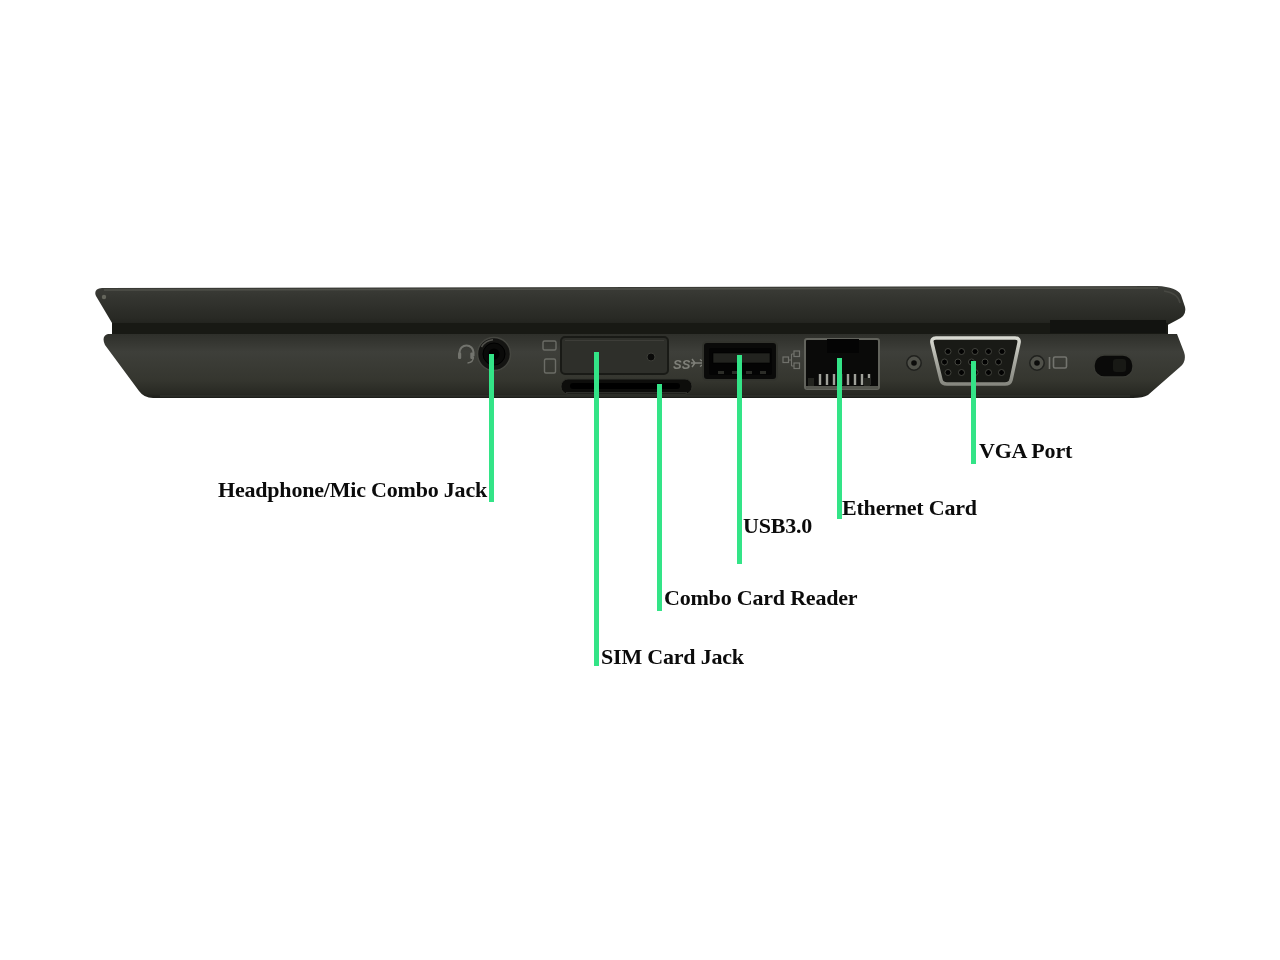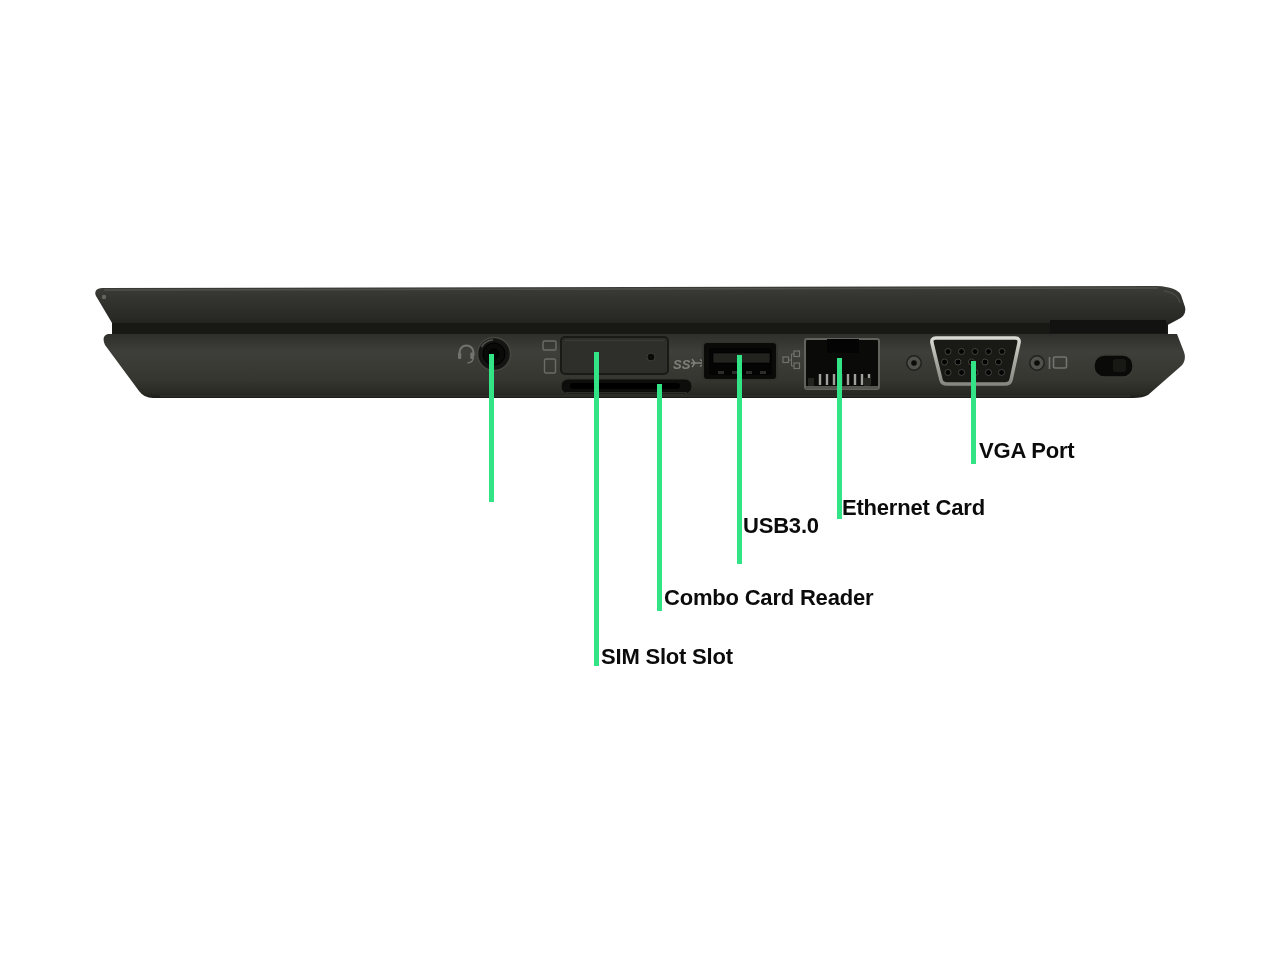--- a/index.html
+++ b/index.html
@@ -17,20 +17,21 @@
     background:var(--callout-line-color,#33E487);
   }
   .callout-label{
     position:absolute;
     color:var(--label-color,#0B0B0B);
     font-size:22px;
     font-weight:700;
     line-height:24px;
     white-space:nowrap;
     letter-spacing:-0.2px;
+    font-family:Liberation Serif, serif;
   }
 </style>
 </head>
 <body style="background: rgb(255, 255, 255);">
 
 <div class="canvas">
 
   <svg class="photo-layer" width="1280" height="960" viewBox="0 0 1280 960">
     <defs>
       <linearGradient id="lidGrad" x1="0" y1="0" x2="0" y2="1">
@@ -174,19 +175,20 @@
     </g>
   </svg>
 
   <div class="callout-line" style="left:489px;top:354px;height:148px"></div>
   <div class="callout-line" style="left:594px;top:352px;height:314px"></div>
   <div class="callout-line" style="left:657px;top:384px;height:227px"></div>
   <div class="callout-line" style="left:737px;top:355px;height:209px"></div>
   <div class="callout-line" style="left:837px;top:358px;height:161px"></div>
   <div class="callout-line" style="left:971px;top:361px;height:103px"></div>
 
-  <div class="callout-label" style="left:601px;top:645px">SIM Slot Slot</div>
+  <div class="callout-label" style="right:793px;top:478px">Headphone/Mic Combo Jack</div>
+  <div class="callout-label" style="left:601px;top:645px">SIM Card Jack</div>
   <div class="callout-label" style="left:664px;top:586px">Combo Card Reader</div>
   <div class="callout-label" style="left:743px;top:514px">USB3.0</div>
   <div class="callout-label" style="left:842px;top:496px">Ethernet Card</div>
   <div class="callout-label" style="left:979px;top:439px">VGA Port</div>
 
 </div>
 
 </body></html>

